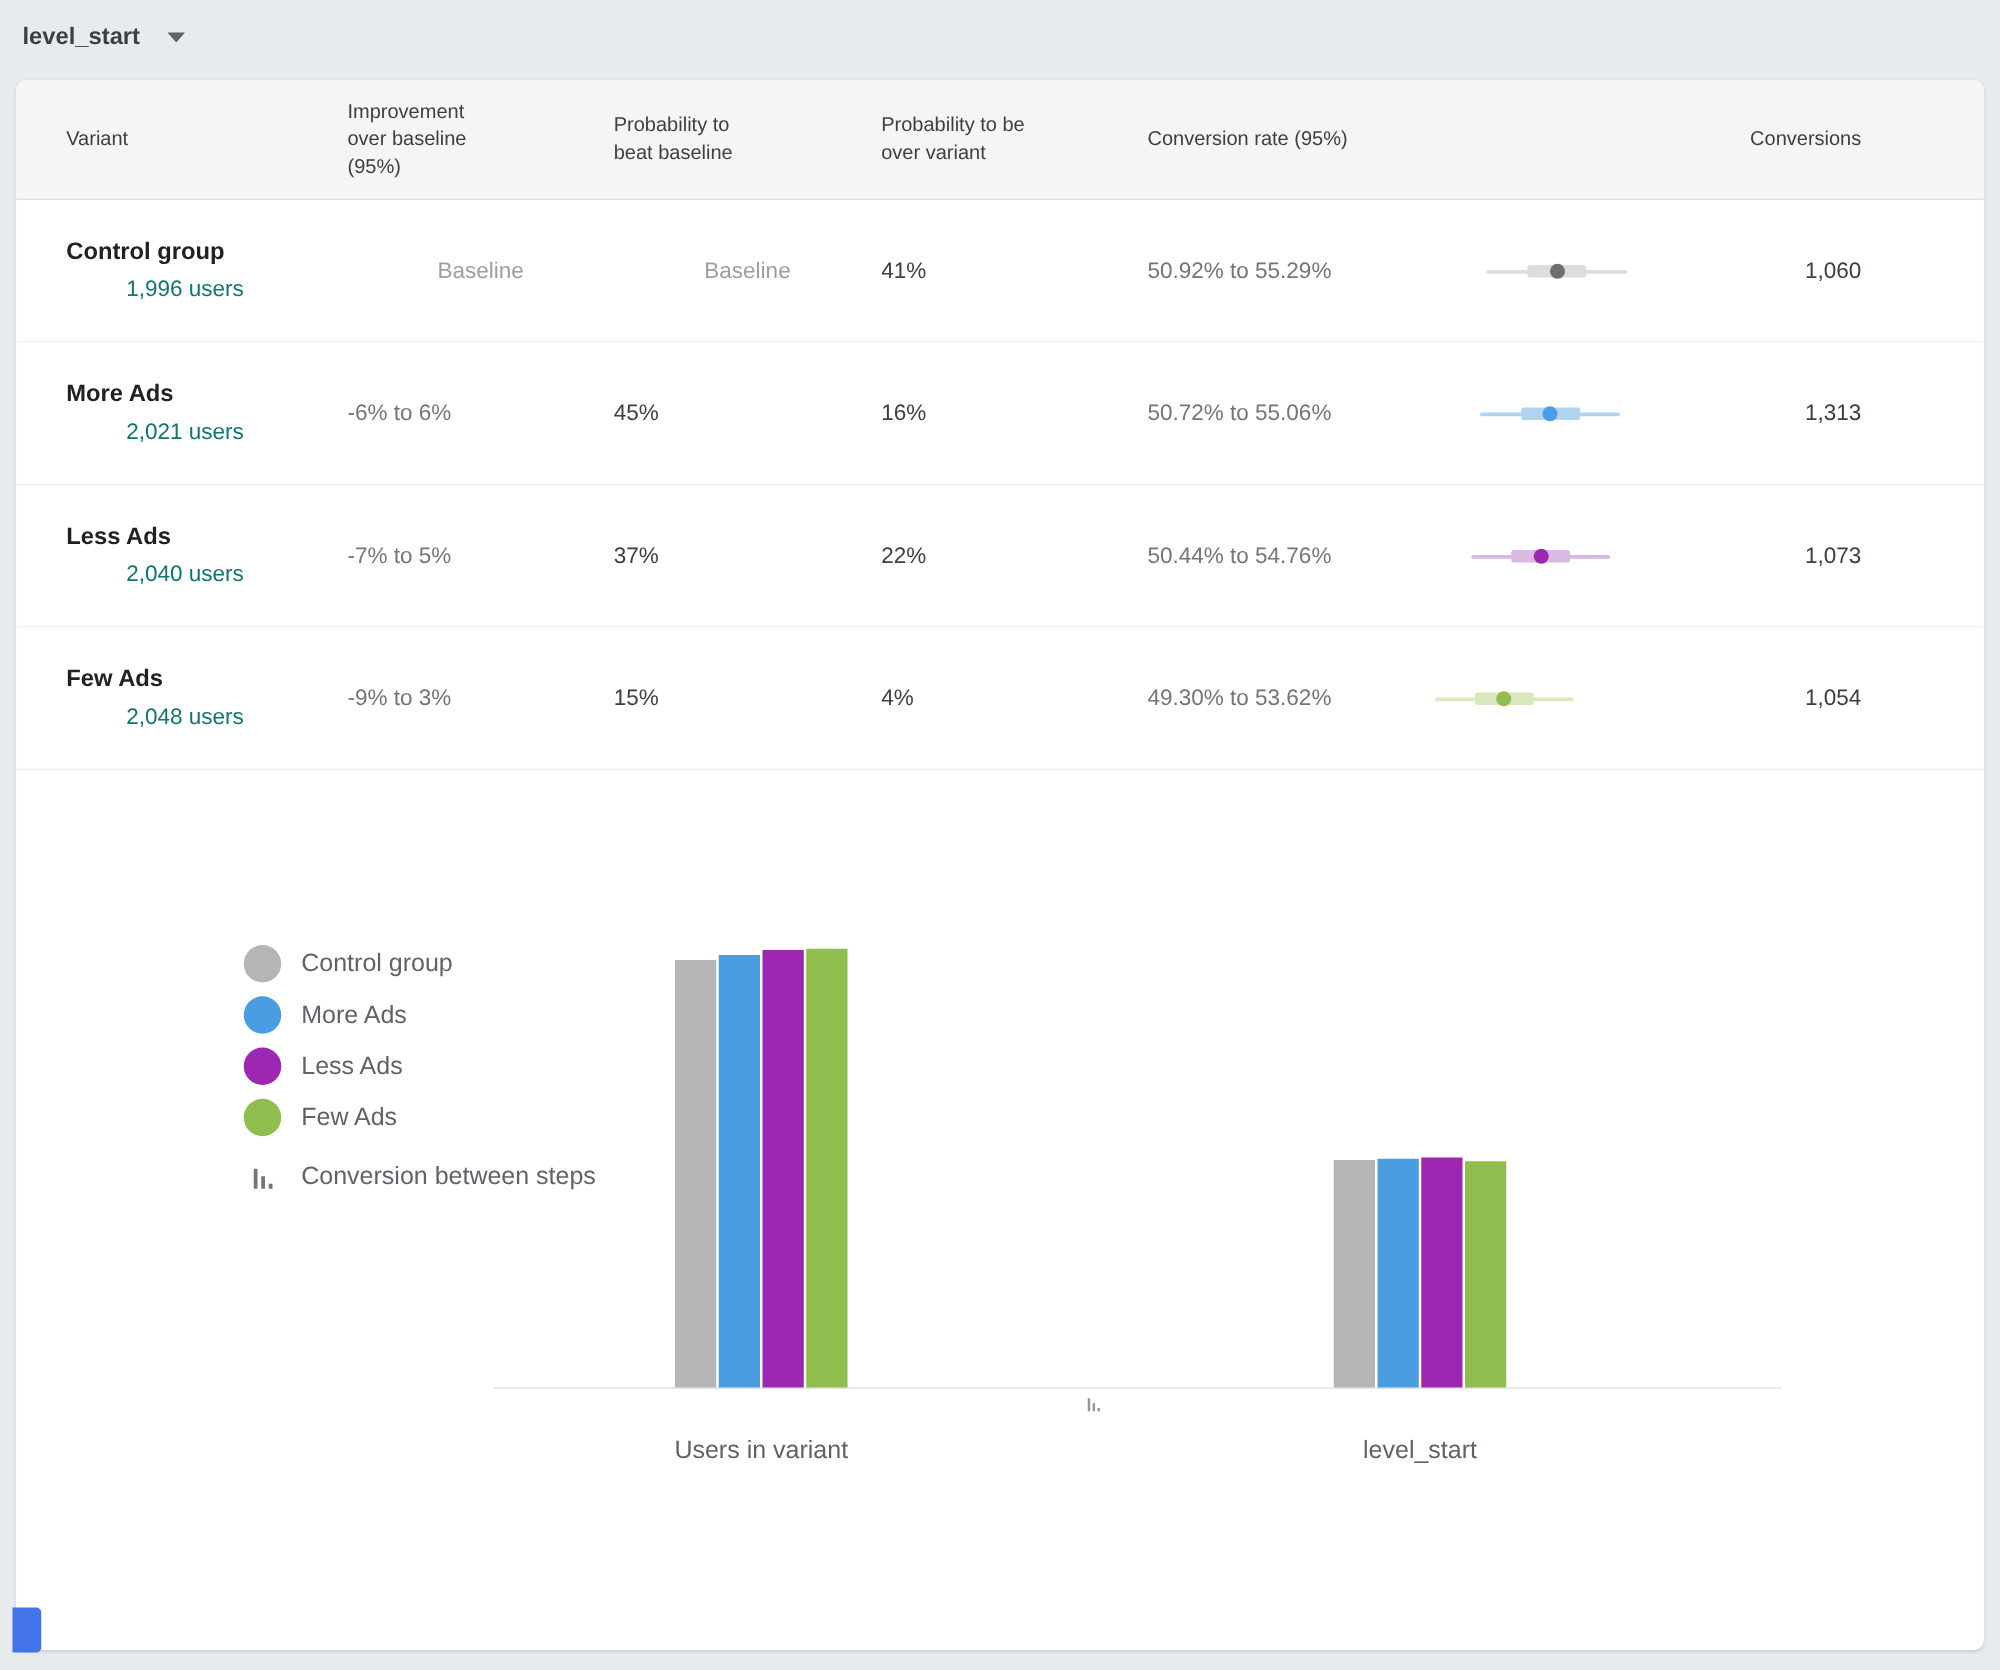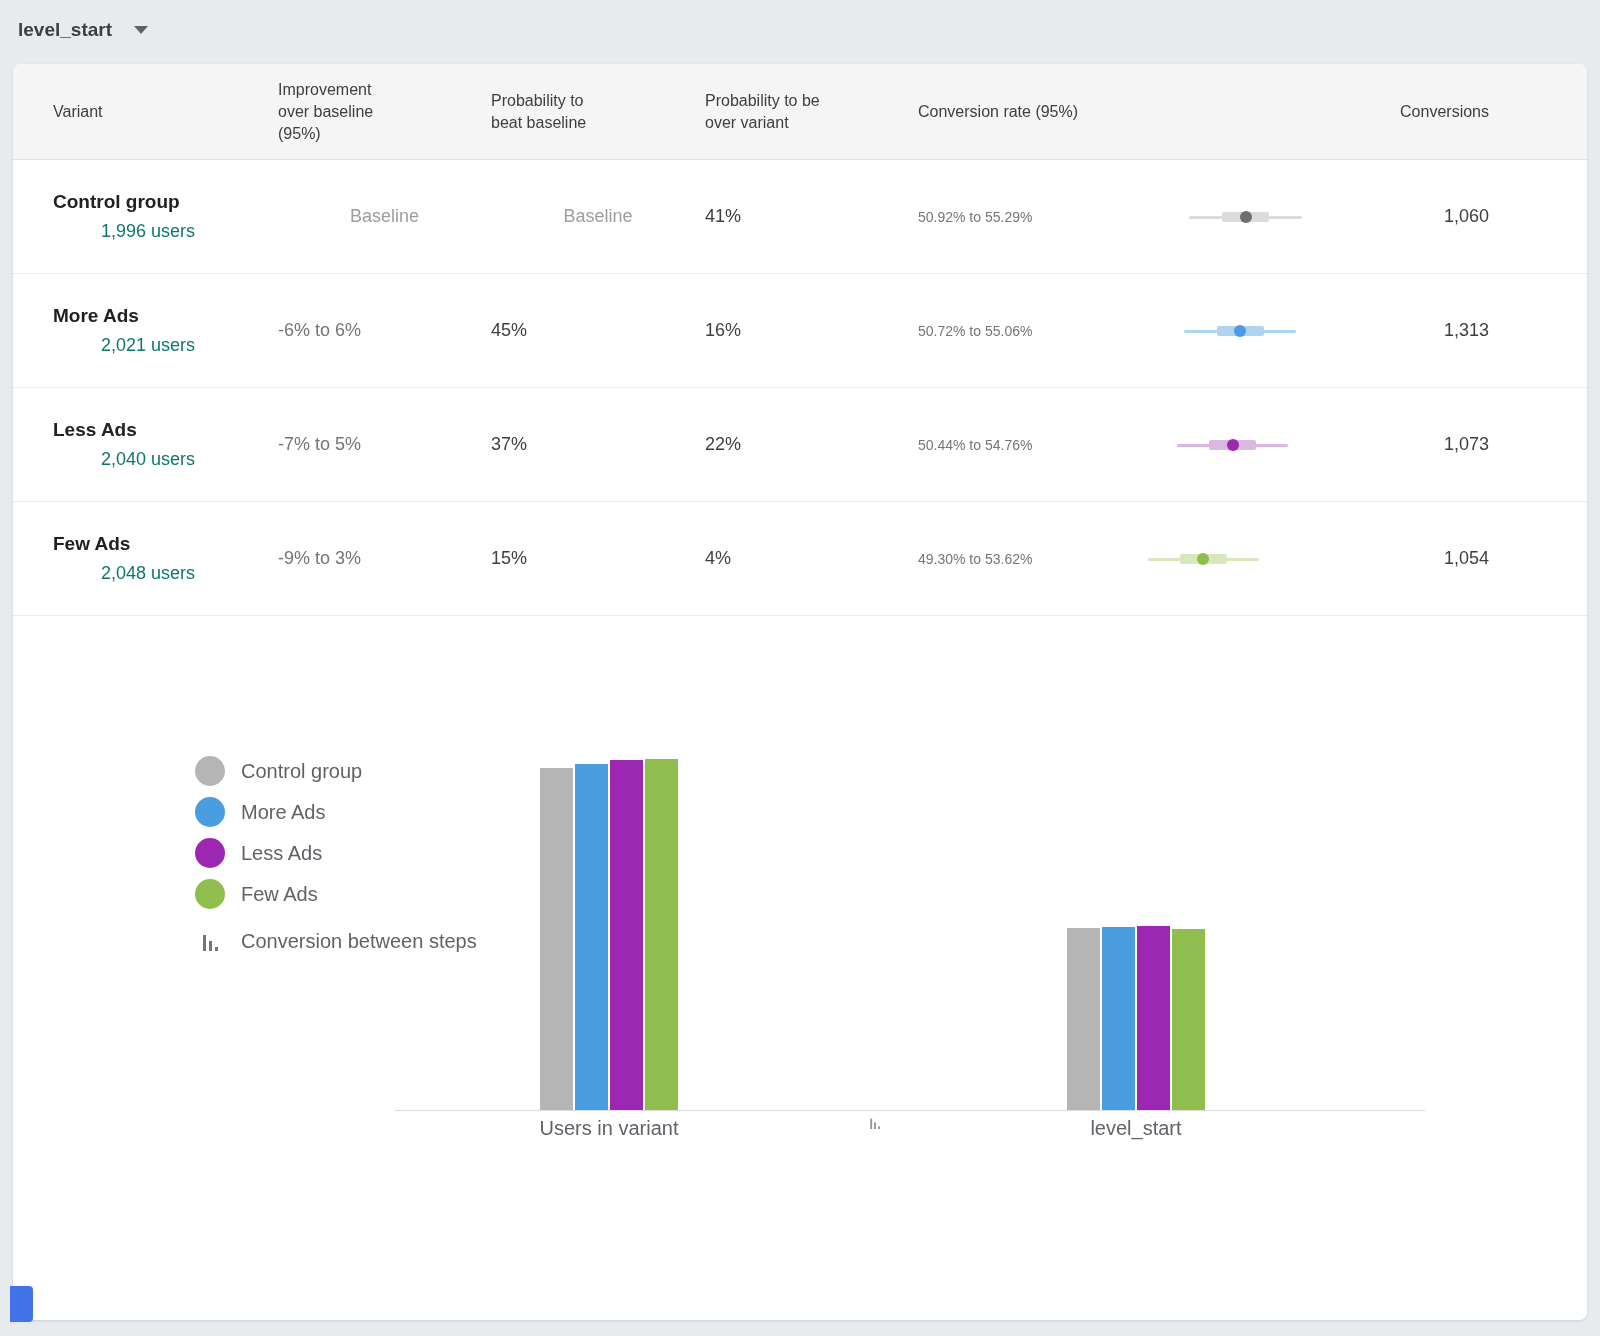--- a/index.html
+++ b/index.html
@@ -46,21 +46,21 @@
   .th.hw { max-width:140px; }
   .th.right { text-align:center; padding-right:0; justify-self:end; }
 
   .trow { height:114px; border-bottom:1px solid #ebebeb; background:#fff; }
   .variant-name { font-size:19px; font-weight:bold; color:#212121; margin-bottom:8px; }
   .variant-users { font-size:18px; color:#0f766e;margin-left:48px; }
   .val { font-size:18px; color:#3c4043; }
   .val.gray { color:#757575; }
   .val.muted { color:#9e9e9e;text-align:center; }
   .val.right { text-align:right; }
-  .conv-cell { font-size:14px; color:#757575; }
+  .conv-cell { font-size:18px; color:#757575; }
 
   .interval { position:relative; display:block; width:170px; height:16px; }
   .interval .line { position:absolute; top:7px; height:3px; border-radius:2px; }
   .interval .box  { position:absolute; top:3px; height:10px; border-radius:2px; }
   .interval .dot  { position:absolute; top:2px; width:12px; height:12px; border-radius:50%; }
 
   
   .chart-area { position:relative; height:704px; background:#fff; }
 
   .legend { position:absolute; left:182px; top:140px; display:flex; flex-direction:column; gap:11px; }
@@ -71,21 +71,21 @@
   .steps-icon { width:30px; height:20px; display:flex; align-items:flex-end; justify-content:center; gap:3px; }
   .steps-icon i { display:block; width:3px; background:#757575; }
   .steps-icon .b1 { height:16px; } .steps-icon .b2 { height:10px; } .steps-icon .b3 { height:4px; }
 
   .axis-line { position:absolute; left:382px; width:1030px; top:494px; height:1px; background:#dadce0; }
   .bar-group { position:absolute; bottom:210px; display:flex; align-items:flex-end; gap:2px; }
   .bar-group.g0 { left:527px; }
   .bar-group.g1 { left:1054px; }
   .bar { width:33px; }
 
-  .x-label { position:absolute; top:501px; transform:translateX(-50%); font-size:20px; color:#5f6368; white-space:nowrap; }
+  .x-label { position:absolute; top:533px; transform:translateX(-50%); font-size:20px; color:#5f6368; white-space:nowrap; }
   .x-label.l0 { left:596px; }
   .x-label.l1 { left:1123px; }
 
   .axis-steps-icon { position:absolute; left:852px; top:500px; transform:scale(0.65); transform-origin:top left; opacity:0.75; }
 
   
   .corner-blue {
     position:absolute; left:10px; top:1286px; width:23px; height:36px;
     background:#4273e8; border-radius:0 4px 4px 0; z-index:5; cursor:pointer;
   }

